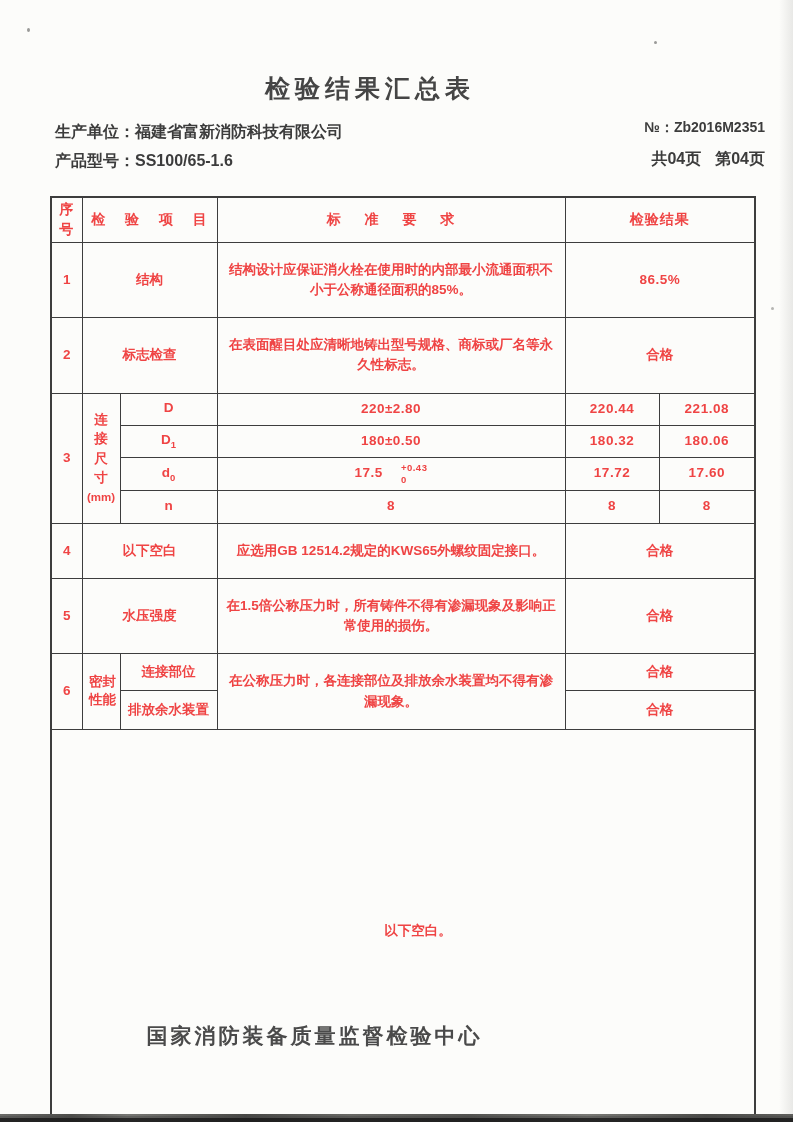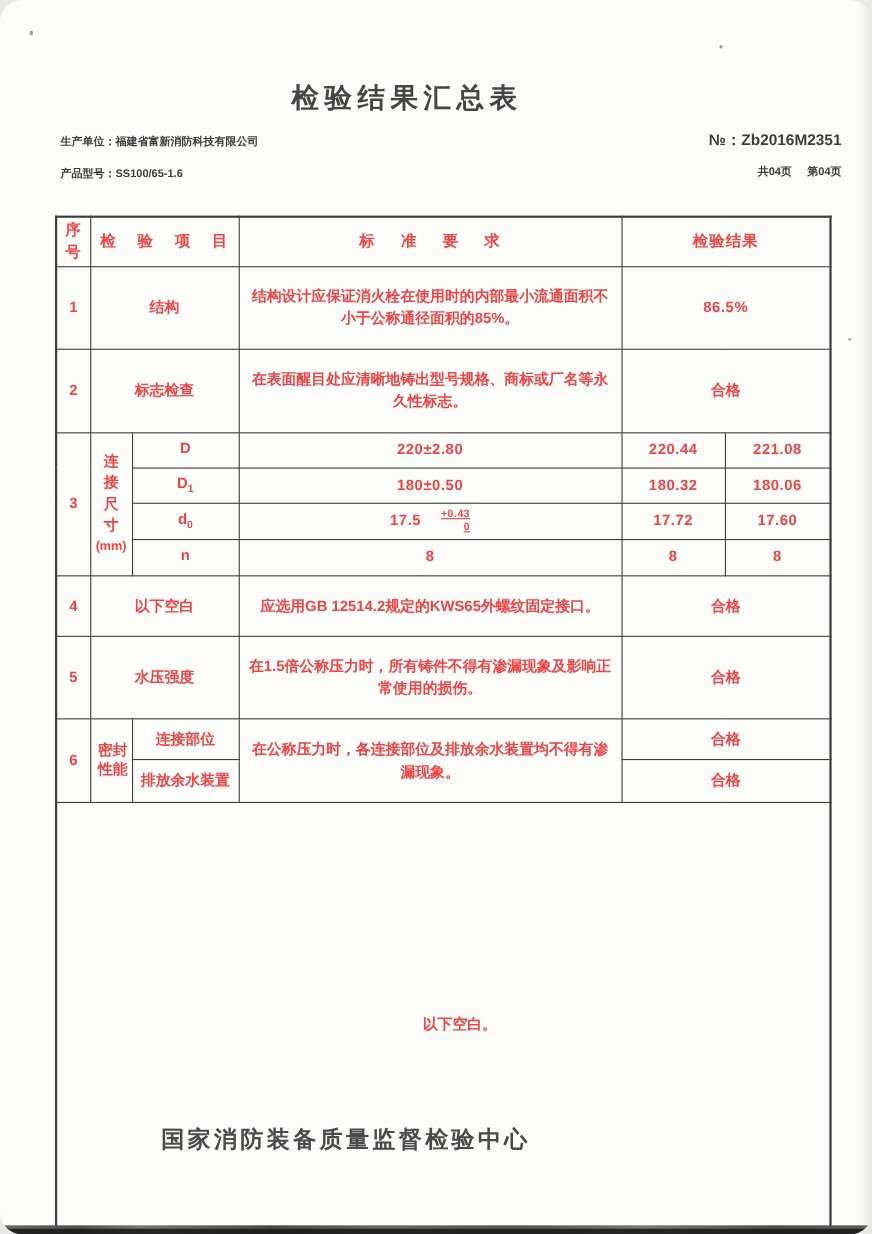--- a/index.html
+++ b/index.html
@@ -5,29 +5,28 @@
   * { margin: 0; padding: 0; box-sizing: border-box; }
   html,body { background:#e8e8e6; }
   .page {
     position: relative;
     width: 793px; height: 1122px;
     margin: 0 auto;
     background: #fcfcfa;
     overflow: hidden;
     font-family: "Liberation Sans", "DejaVu Sans", sans-serif;
     color: #3a3a3a;
-    border-radius: 20px;
   }
   .title {
     position: absolute; top: 72px; left: 0; width: 740px;
     text-align: center;
     font-size: 25px; font-weight: 700; letter-spacing: 5px;
     color: #454545;
   }
-  .meta-line { position: absolute; font-size: 10px; font-weight: 600; color: #3c3c3c; }
+  .meta-line { position: absolute; font-size: 16px; font-weight: 600; color: #3c3c3c; }
   .meta-producer { top: 122px; left: 55px; }
   .meta-model   { top: 151px; left: 55px; }
   .meta-no      { top: 119px; right: 28px; font-size: 14px; }
   .meta-pages   { top: 149px; right: 28px; }
   .meta-pages .gap { display: inline-block; width: 14px; }
 
   table.main {
     position: absolute; top: 196px; left: 50px;
     width: 704px; height: 809px;
     border-collapse: collapse; table-layout: fixed;
@@ -44,21 +43,21 @@
   td.blank-cell { text-align: left; vertical-align: top; padding: 16px 0 0 30px; }
   .hdr { font-size: 14px; letter-spacing: 1px; }
   .hdr-spread { word-spacing: 14px; margin-left: 21px; }
   .hdr-spread-wide { word-spacing: 18px; }
   .stack { width: 16px; margin: 0 auto; word-break: break-all; text-align: center; display: inline-block; line-height: 1.45; }
   .stack2 { width: 30px; margin: 0 auto; word-break: break-all; text-align: right; display: inline-block; line-height: 1.35; }
   .vgroup { display: flex; flex-direction: column; align-items: center; justify-content: center; }
   .unit { font-size: 11.5px; white-space: nowrap; margin-top: 1px; }
   sub { font-size: 9.5px; }
   .tol { display: inline-flex; flex-direction: column; font-size: 9.5px; line-height: 1.25;
-         vertical-align: middle; margin-left: 18px; text-align: right; font-weight: 600; text-decoration: underline; }
+         vertical-align: middle; margin-left: 18px; text-align: left; font-weight: 600; }
   .num { letter-spacing: 0.5px; }
 
   .footer {
     position: absolute; top: 1022px; left: 0; width: 629px;
     text-align: center;
     font-size: 21px; font-weight: 700; letter-spacing: 3px;
     color: #4a4a4a;
   }
   .speck { position: absolute; background: #9a9a98; border-radius: 50%; }
   .speck-1 { top: 28px; left: 27px; width: 3px; height: 4px; }

